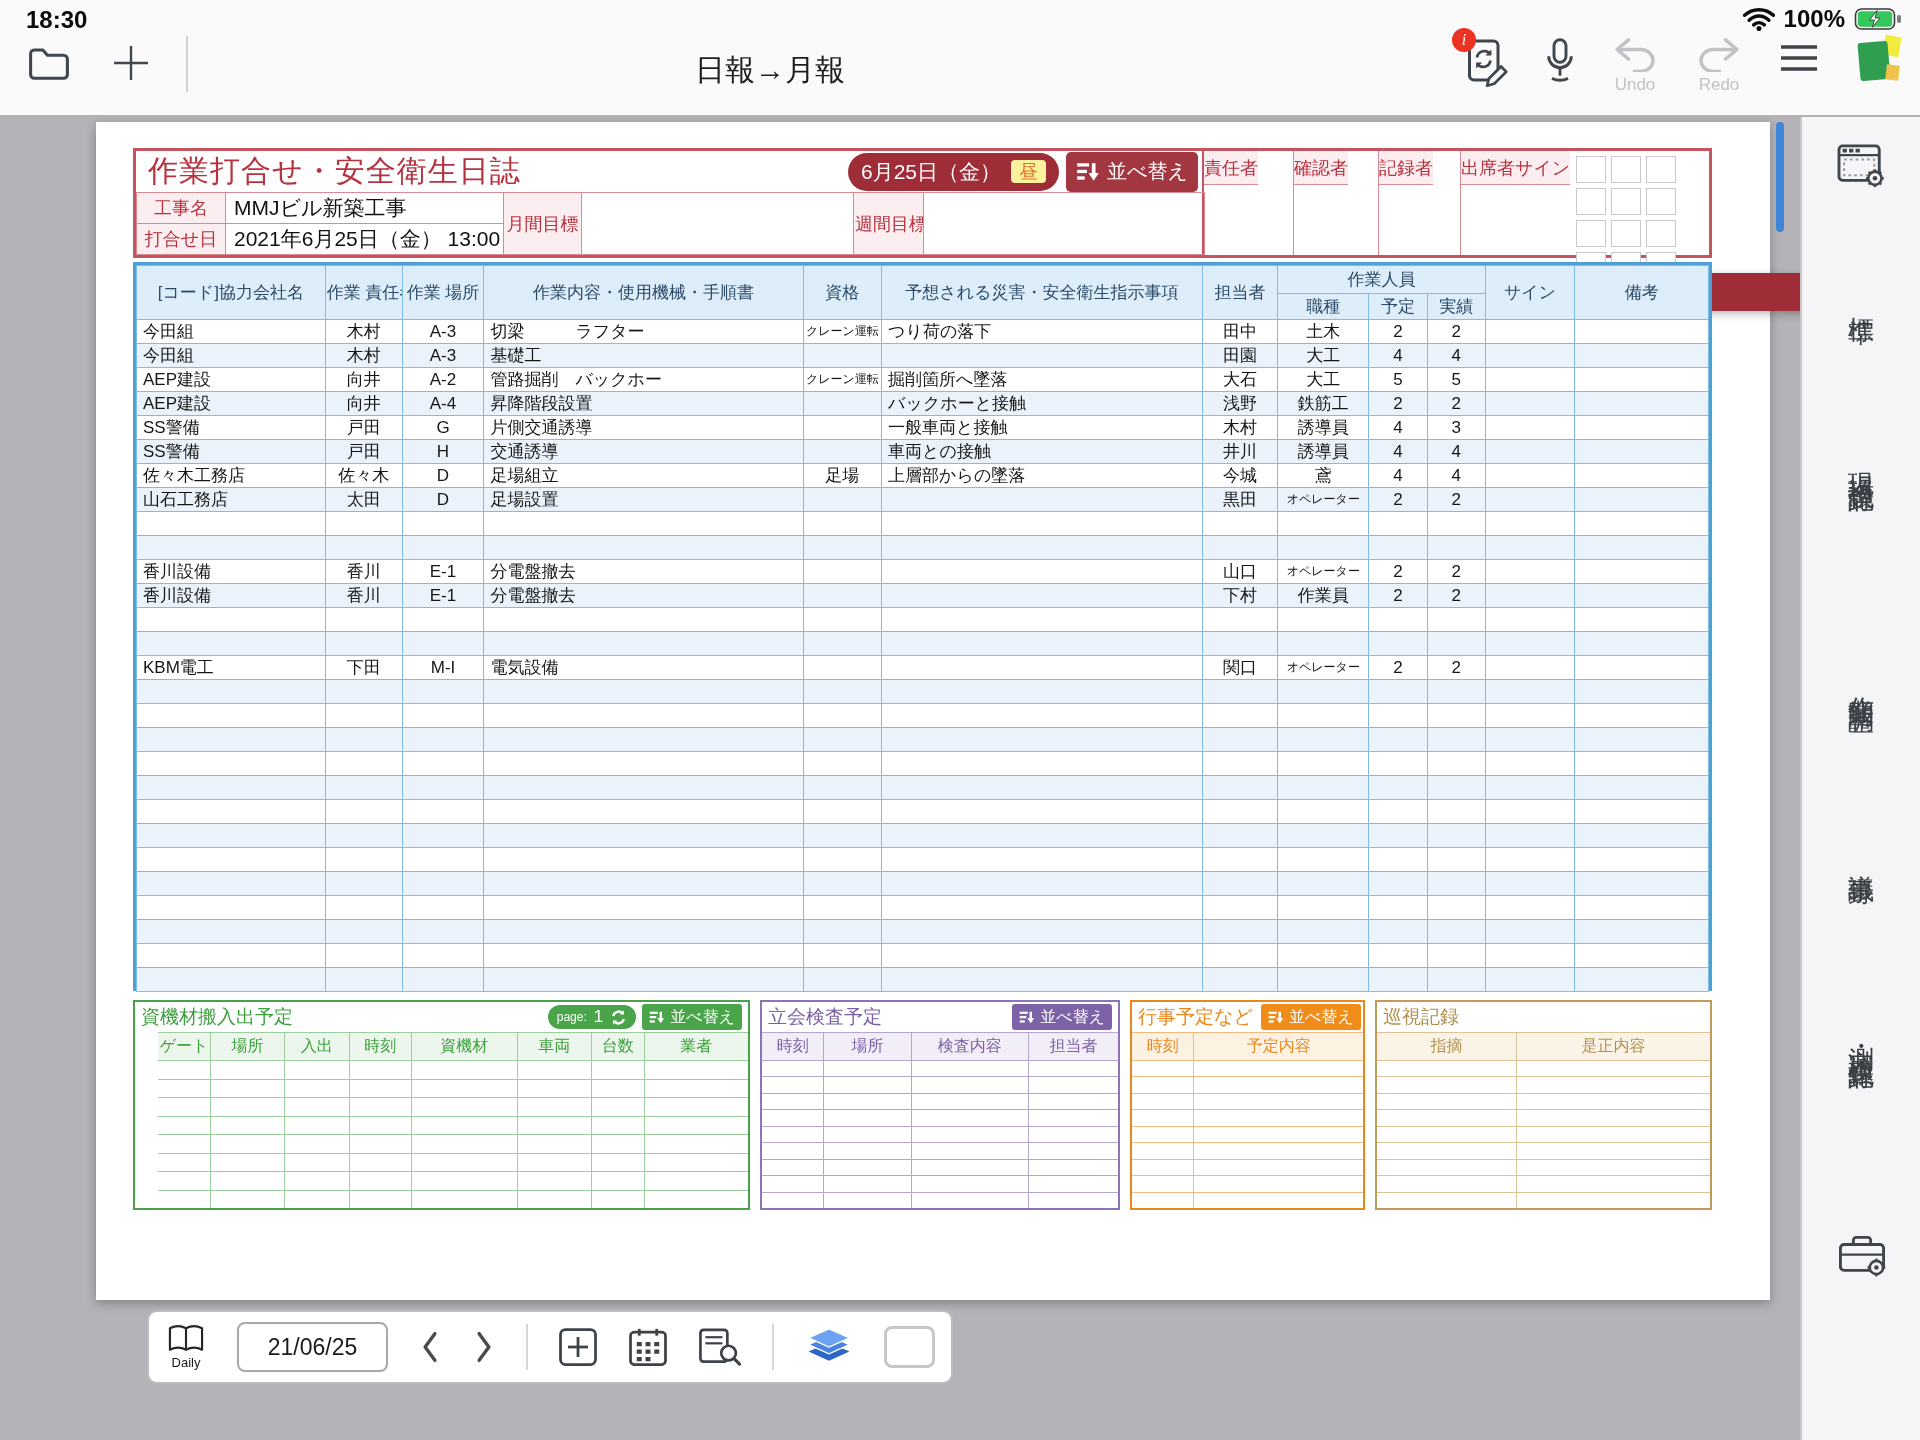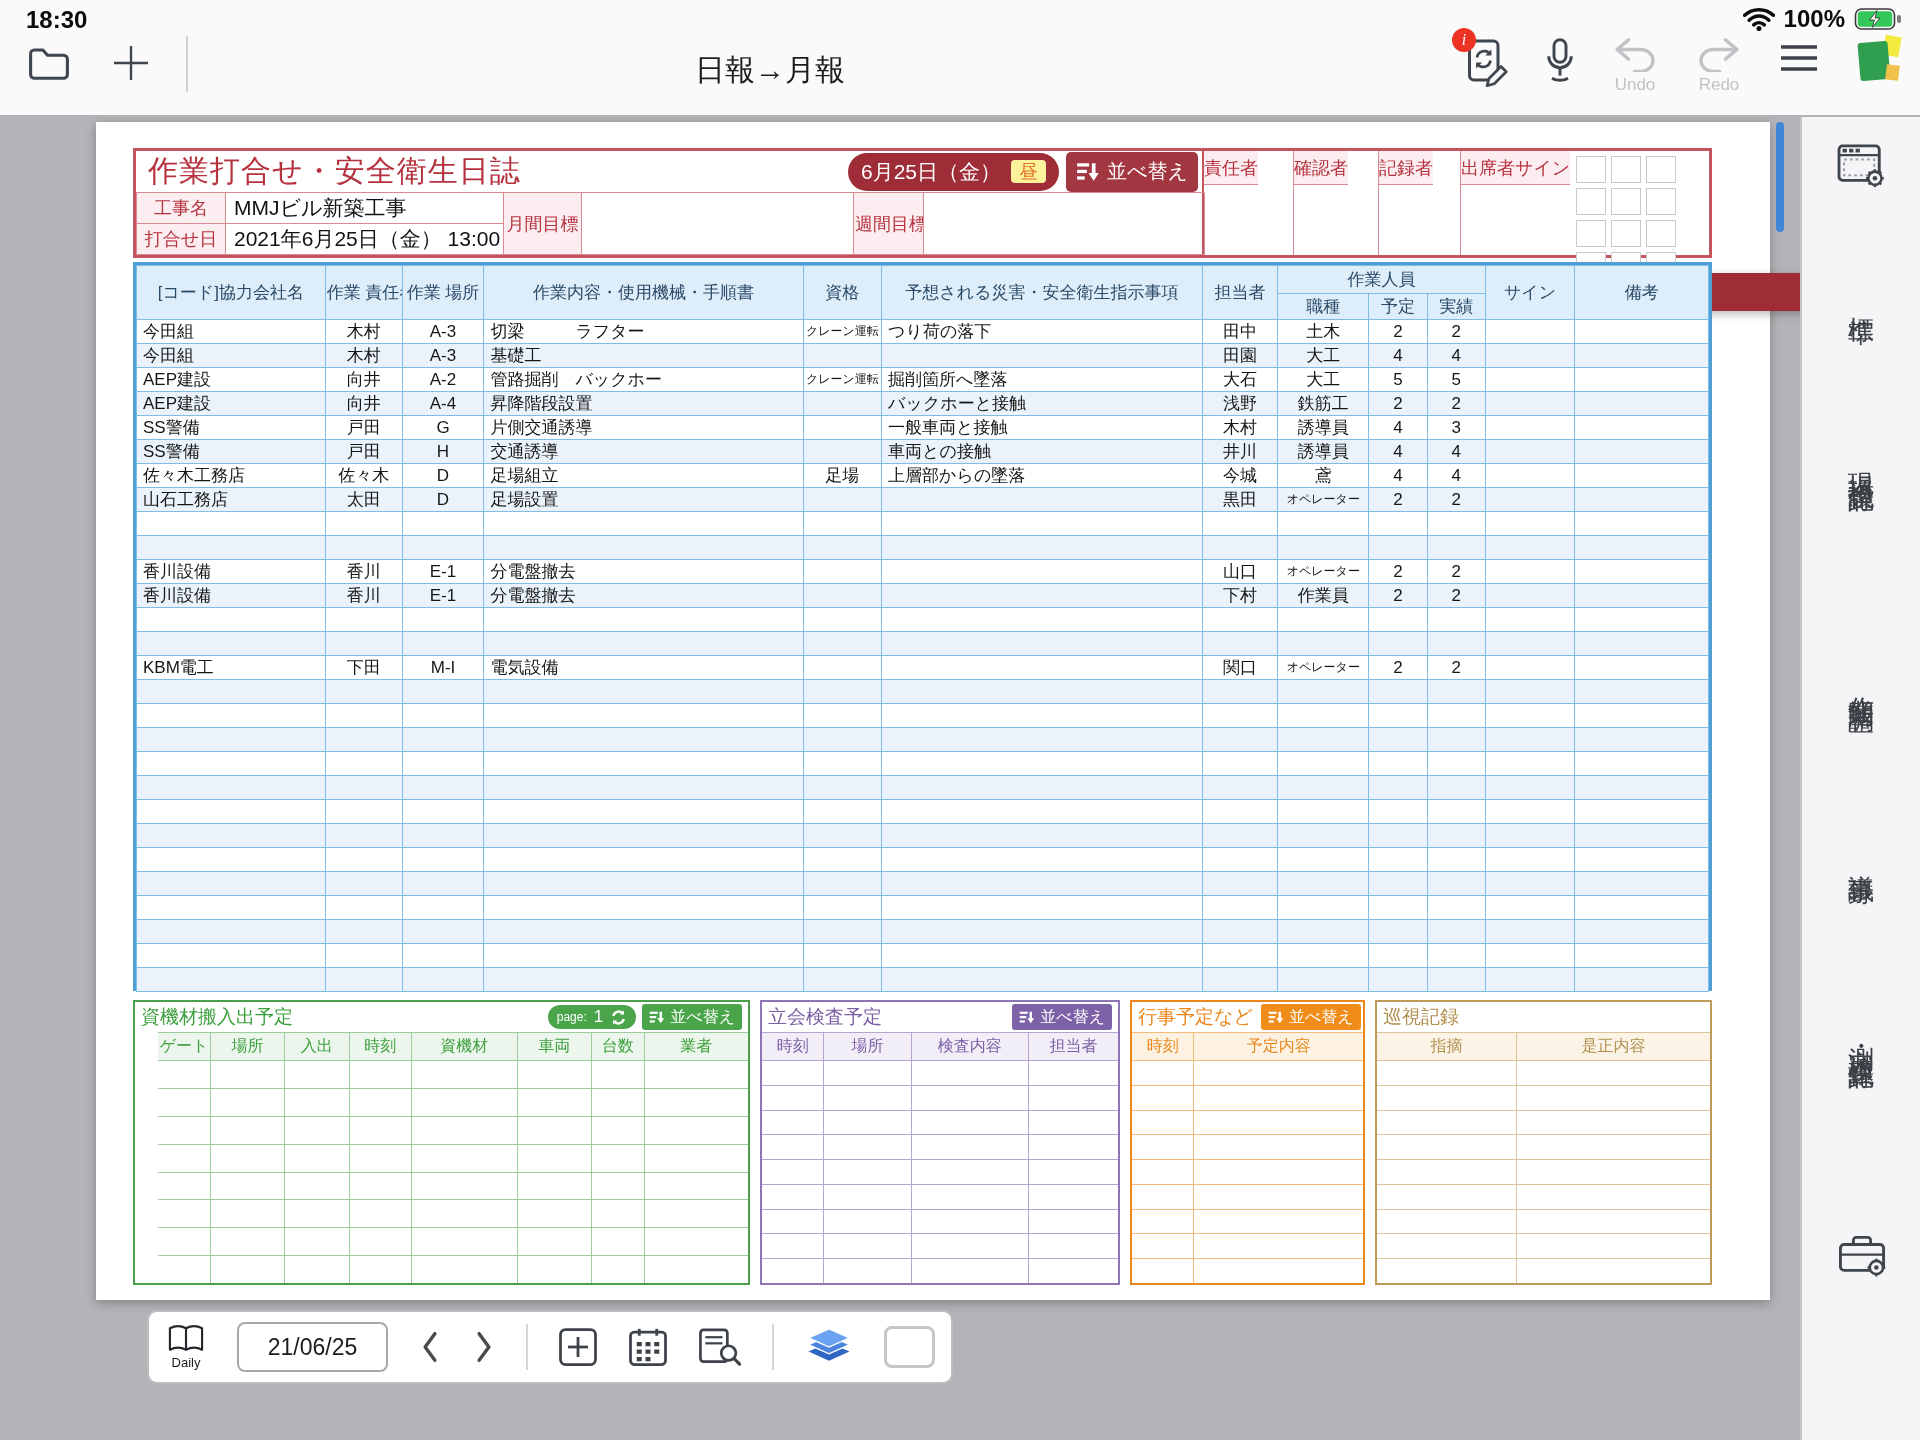--- a/index.html
+++ b/index.html
@@ -61,21 +61,21 @@
   th.mh{background:#ddedfa;color:#2b4a67;font-size:17px;font-weight:normal;}
   th.pre{white-space:pre-line;line-height:1.15;}
   tr.hr1{height:28px;}
   tr.hr2{height:25px;}
   .mtbody tr{height:24px;}
   .mtbody tr.alt td{background:#eaf3fb;}
   .mtbody td{font-size:17px;color:#161616;text-align:center;padding:0;}
   .mtbody td.c0,.mtbody td.c3,.mtbody td.c5{text-align:left;padding-left:6px;}
   .mtbody td.sm{font-size:12px;}
   
-  .panels{position:absolute;left:37px;top:878px;width:1579px;height:285px;display:flex;gap:10px;}
+  .panels{position:absolute;left:37px;top:878px;width:1579px;height:210px;display:flex;gap:10px;}
   .panel{border:2px solid;box-sizing:border-box;display:flex;flex-direction:column;background:#fff;}
   .ptitle-row{height:30px;display:flex;align-items:center;padding:0 6px;gap:8px;flex:0 0 auto;}
   .ptitle{font-size:19px;white-space:nowrap;}
   .ppill{height:24px;border-radius:12px;display:flex;align-items:center;color:#fff;padding:0 9px;gap:7px;font-size:17px;}
   .ppill .pglbl{font-size:12px;}
   .psort{height:26px;border-radius:3px;display:flex;align-items:center;gap:5px;color:#fff;font-size:16px;padding:0 7px;white-space:nowrap;}
   .phead{display:grid;height:27px;flex:0 0 auto;border-top:1px solid;border-bottom:1px solid;}
   .phead .pcell{font-size:16px;display:flex;align-items:center;justify-content:center;border-right:1px solid;overflow:hidden;white-space:nowrap;}
   .phead .pcell:last-child{border-right:none;}
   .prows{flex:1;display:flex;flex-direction:column;}

